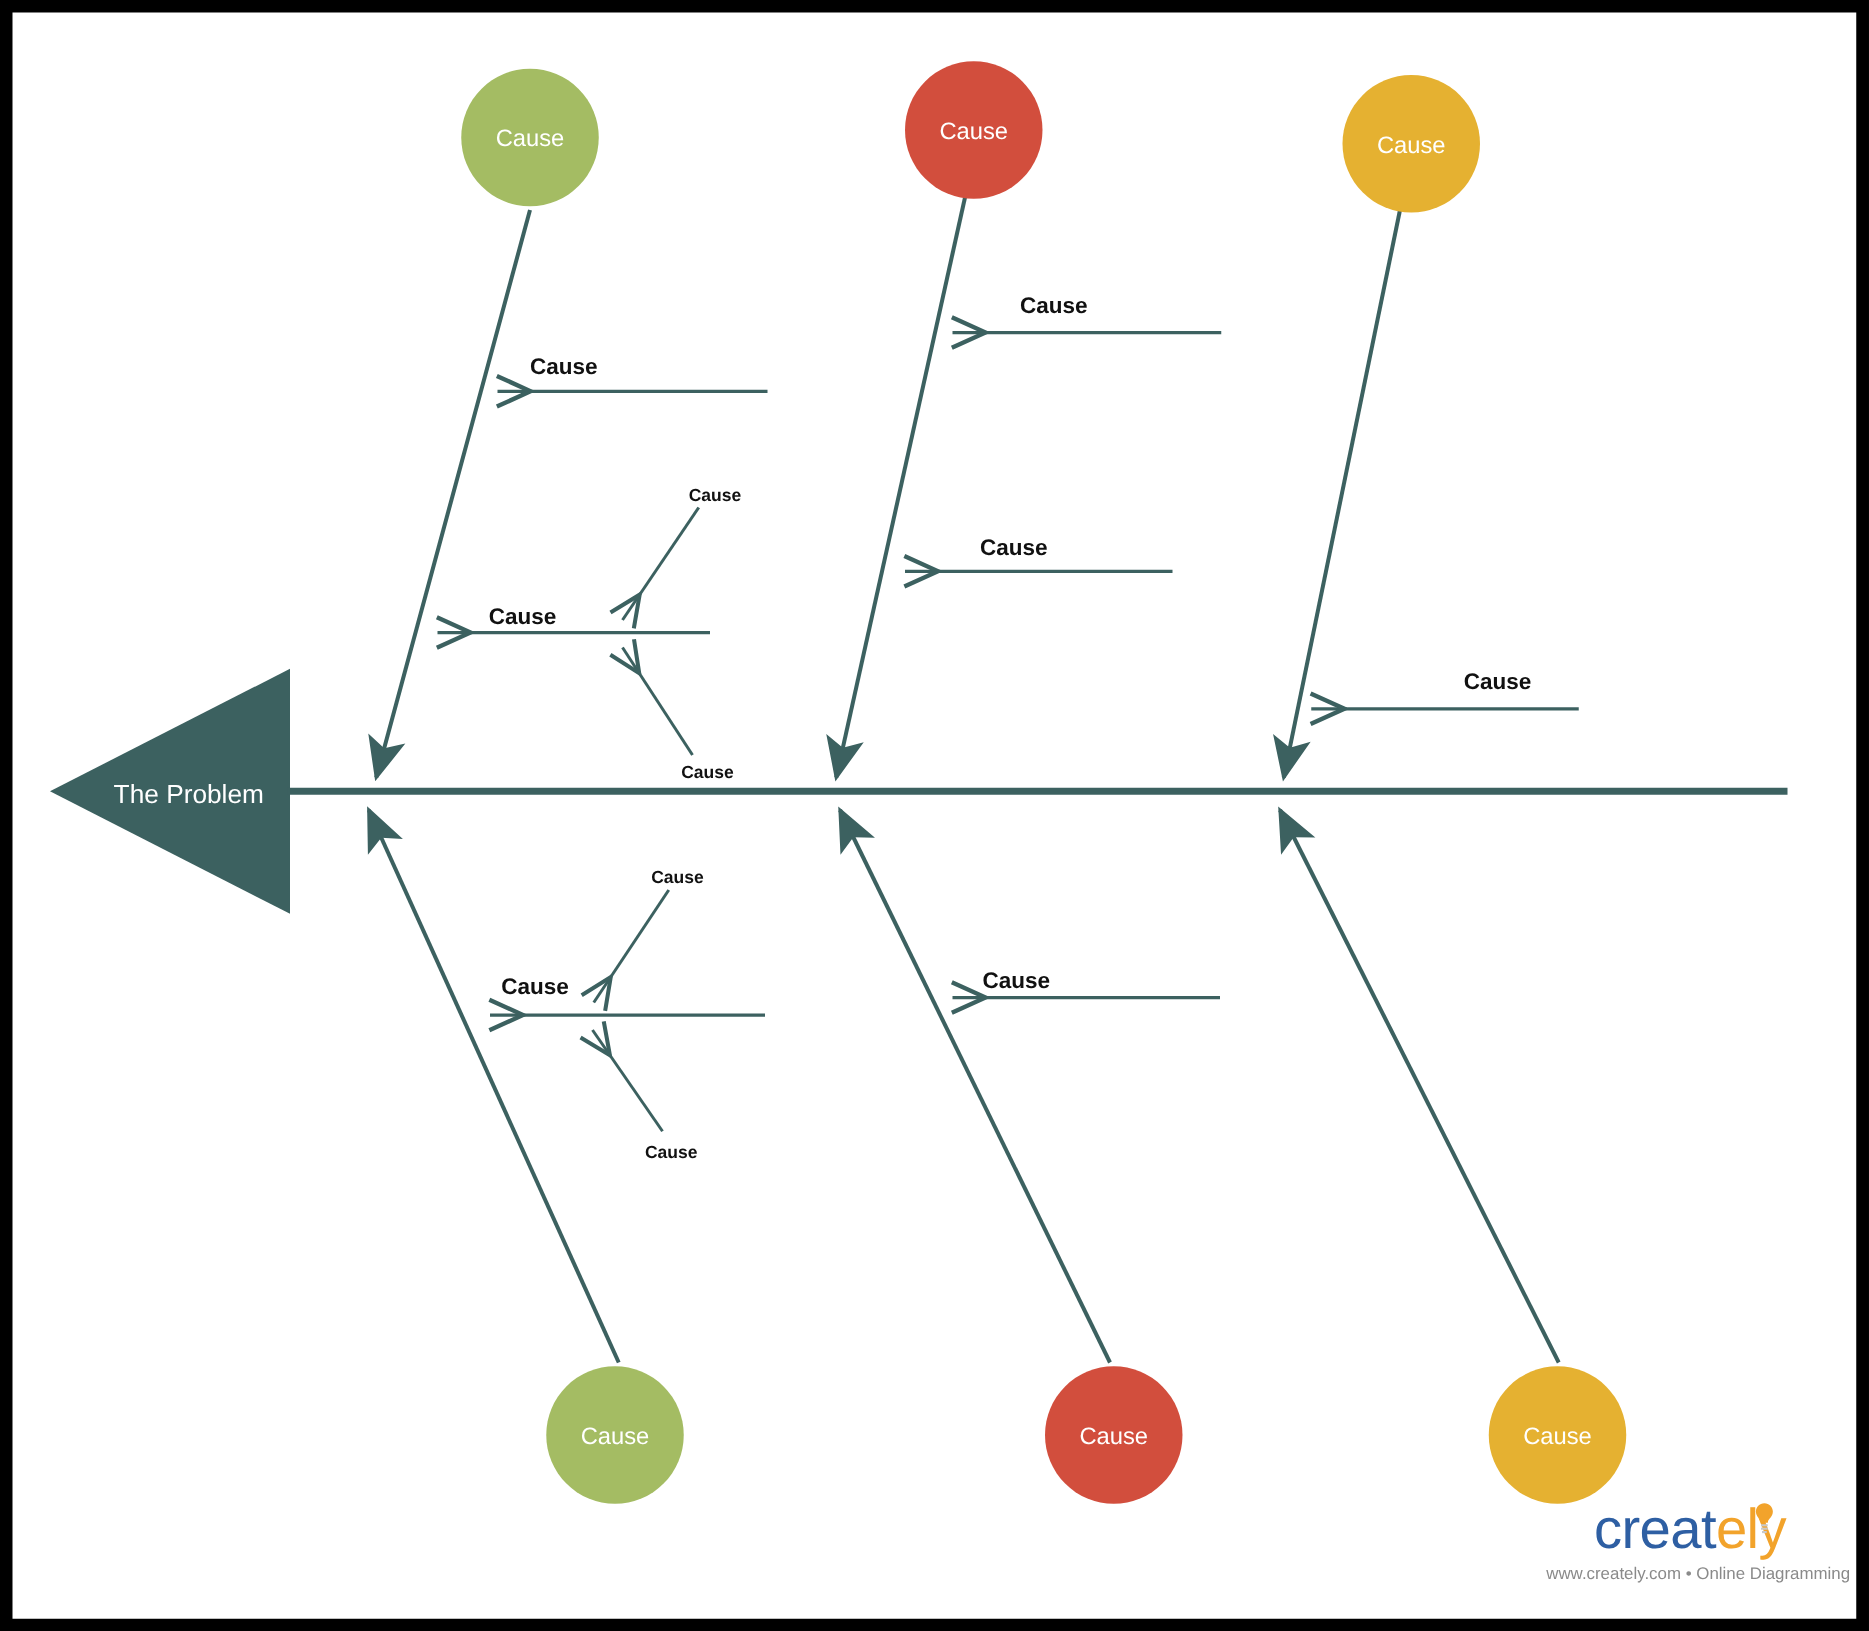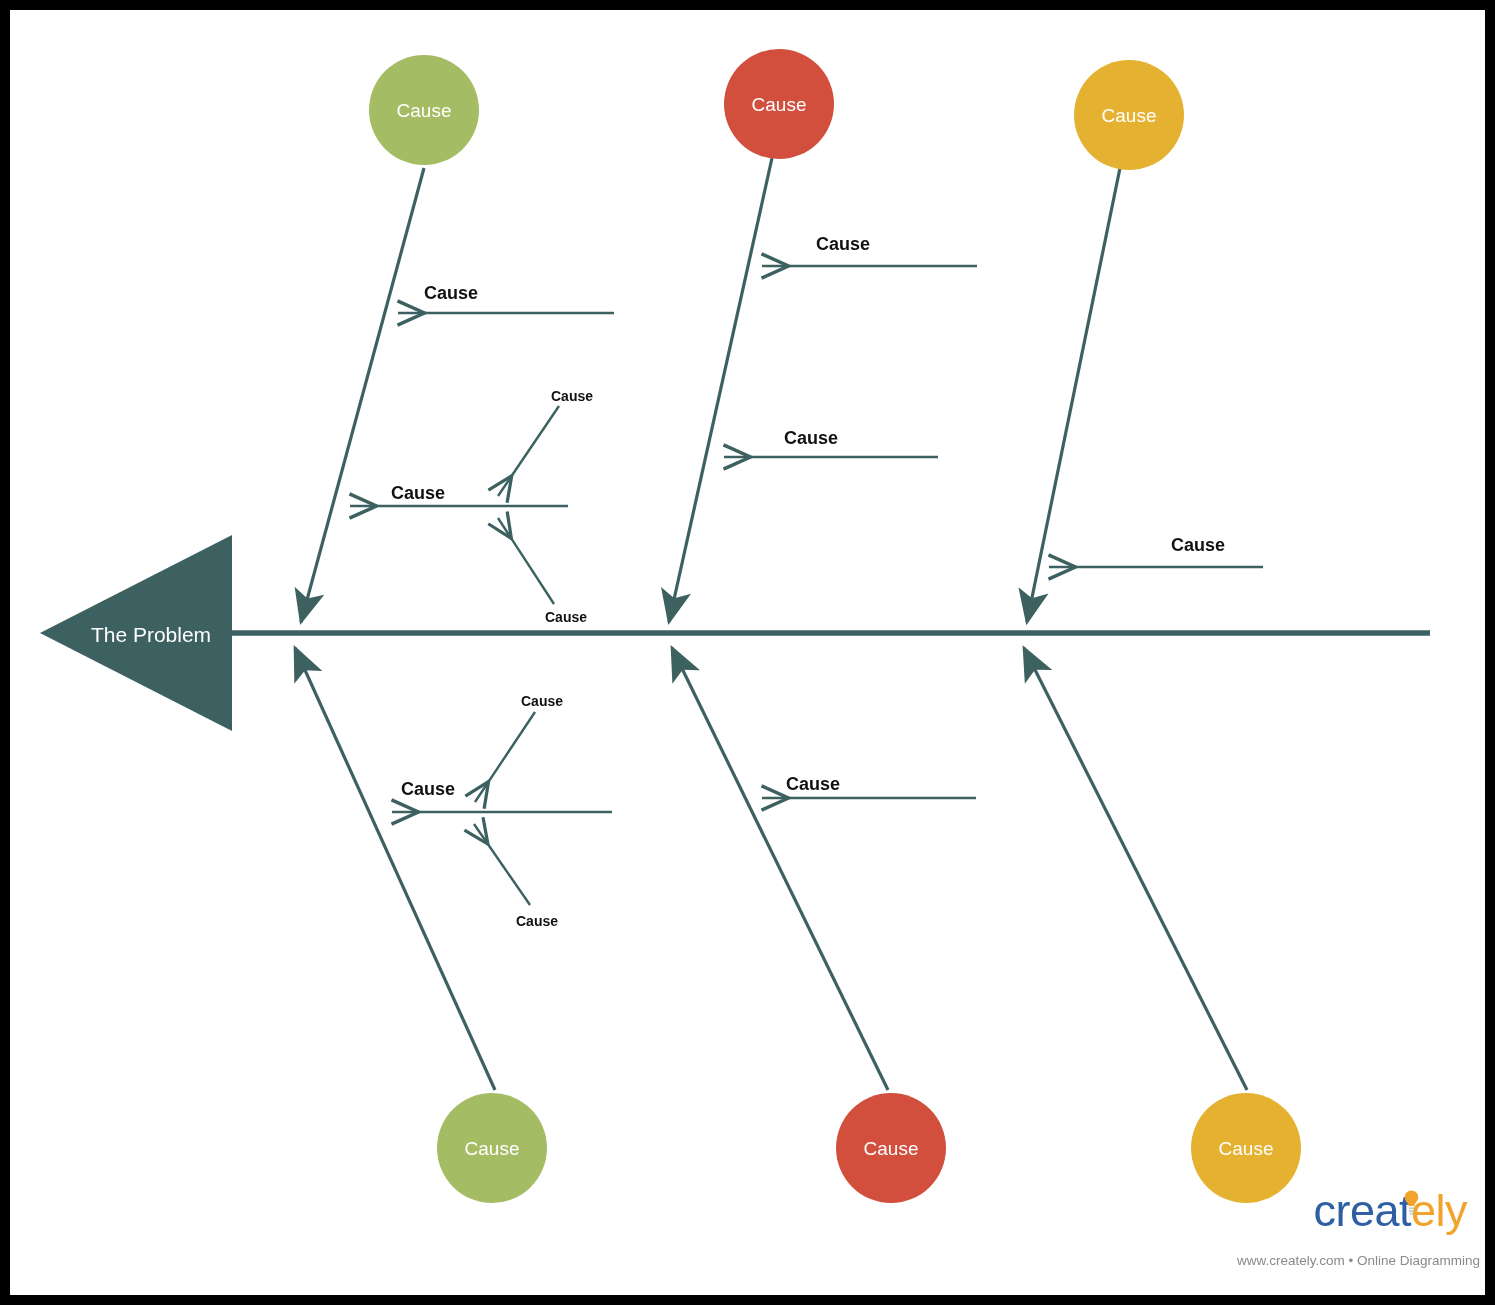--- a/index.html
+++ b/index.html
@@ -81,40 +81,40 @@
   .subtwig-label {
     fill: #111111;
     font-family: "Liberation Sans", sans-serif;
     font-size: 14px;
     font-weight: bold;
   }
   
   #logo {
     position: absolute;
     right: 18px;
-    bottom: 22px;
+    bottom: 10px;
     width: 230px;
     height: 88px;
-    text-align: right;
+    text-align: center;
   }
   #logo-word {
     font-family: "Liberation Sans", sans-serif;
     font-size: 45px;
     font-weight: 400;
     letter-spacing: -0.5px;
     line-height: 52px;
     white-space: nowrap;
   }
   .logo-blue { color: #2E5FA3; }
   .logo-orange { color: #F2A32B; }
   #logo-tag {
     font-family: "Liberation Sans", sans-serif;
     font-size: 13.5px;
     color: #8A8A8A;
-    margin-top: 16px;
+    margin-top: 2px;
     white-space: nowrap;
   }
   #bulb {
     position: absolute;
     right: 47px;
     bottom: 57px;
     width: 17px;
     height: 26px;
   }
 </style>

